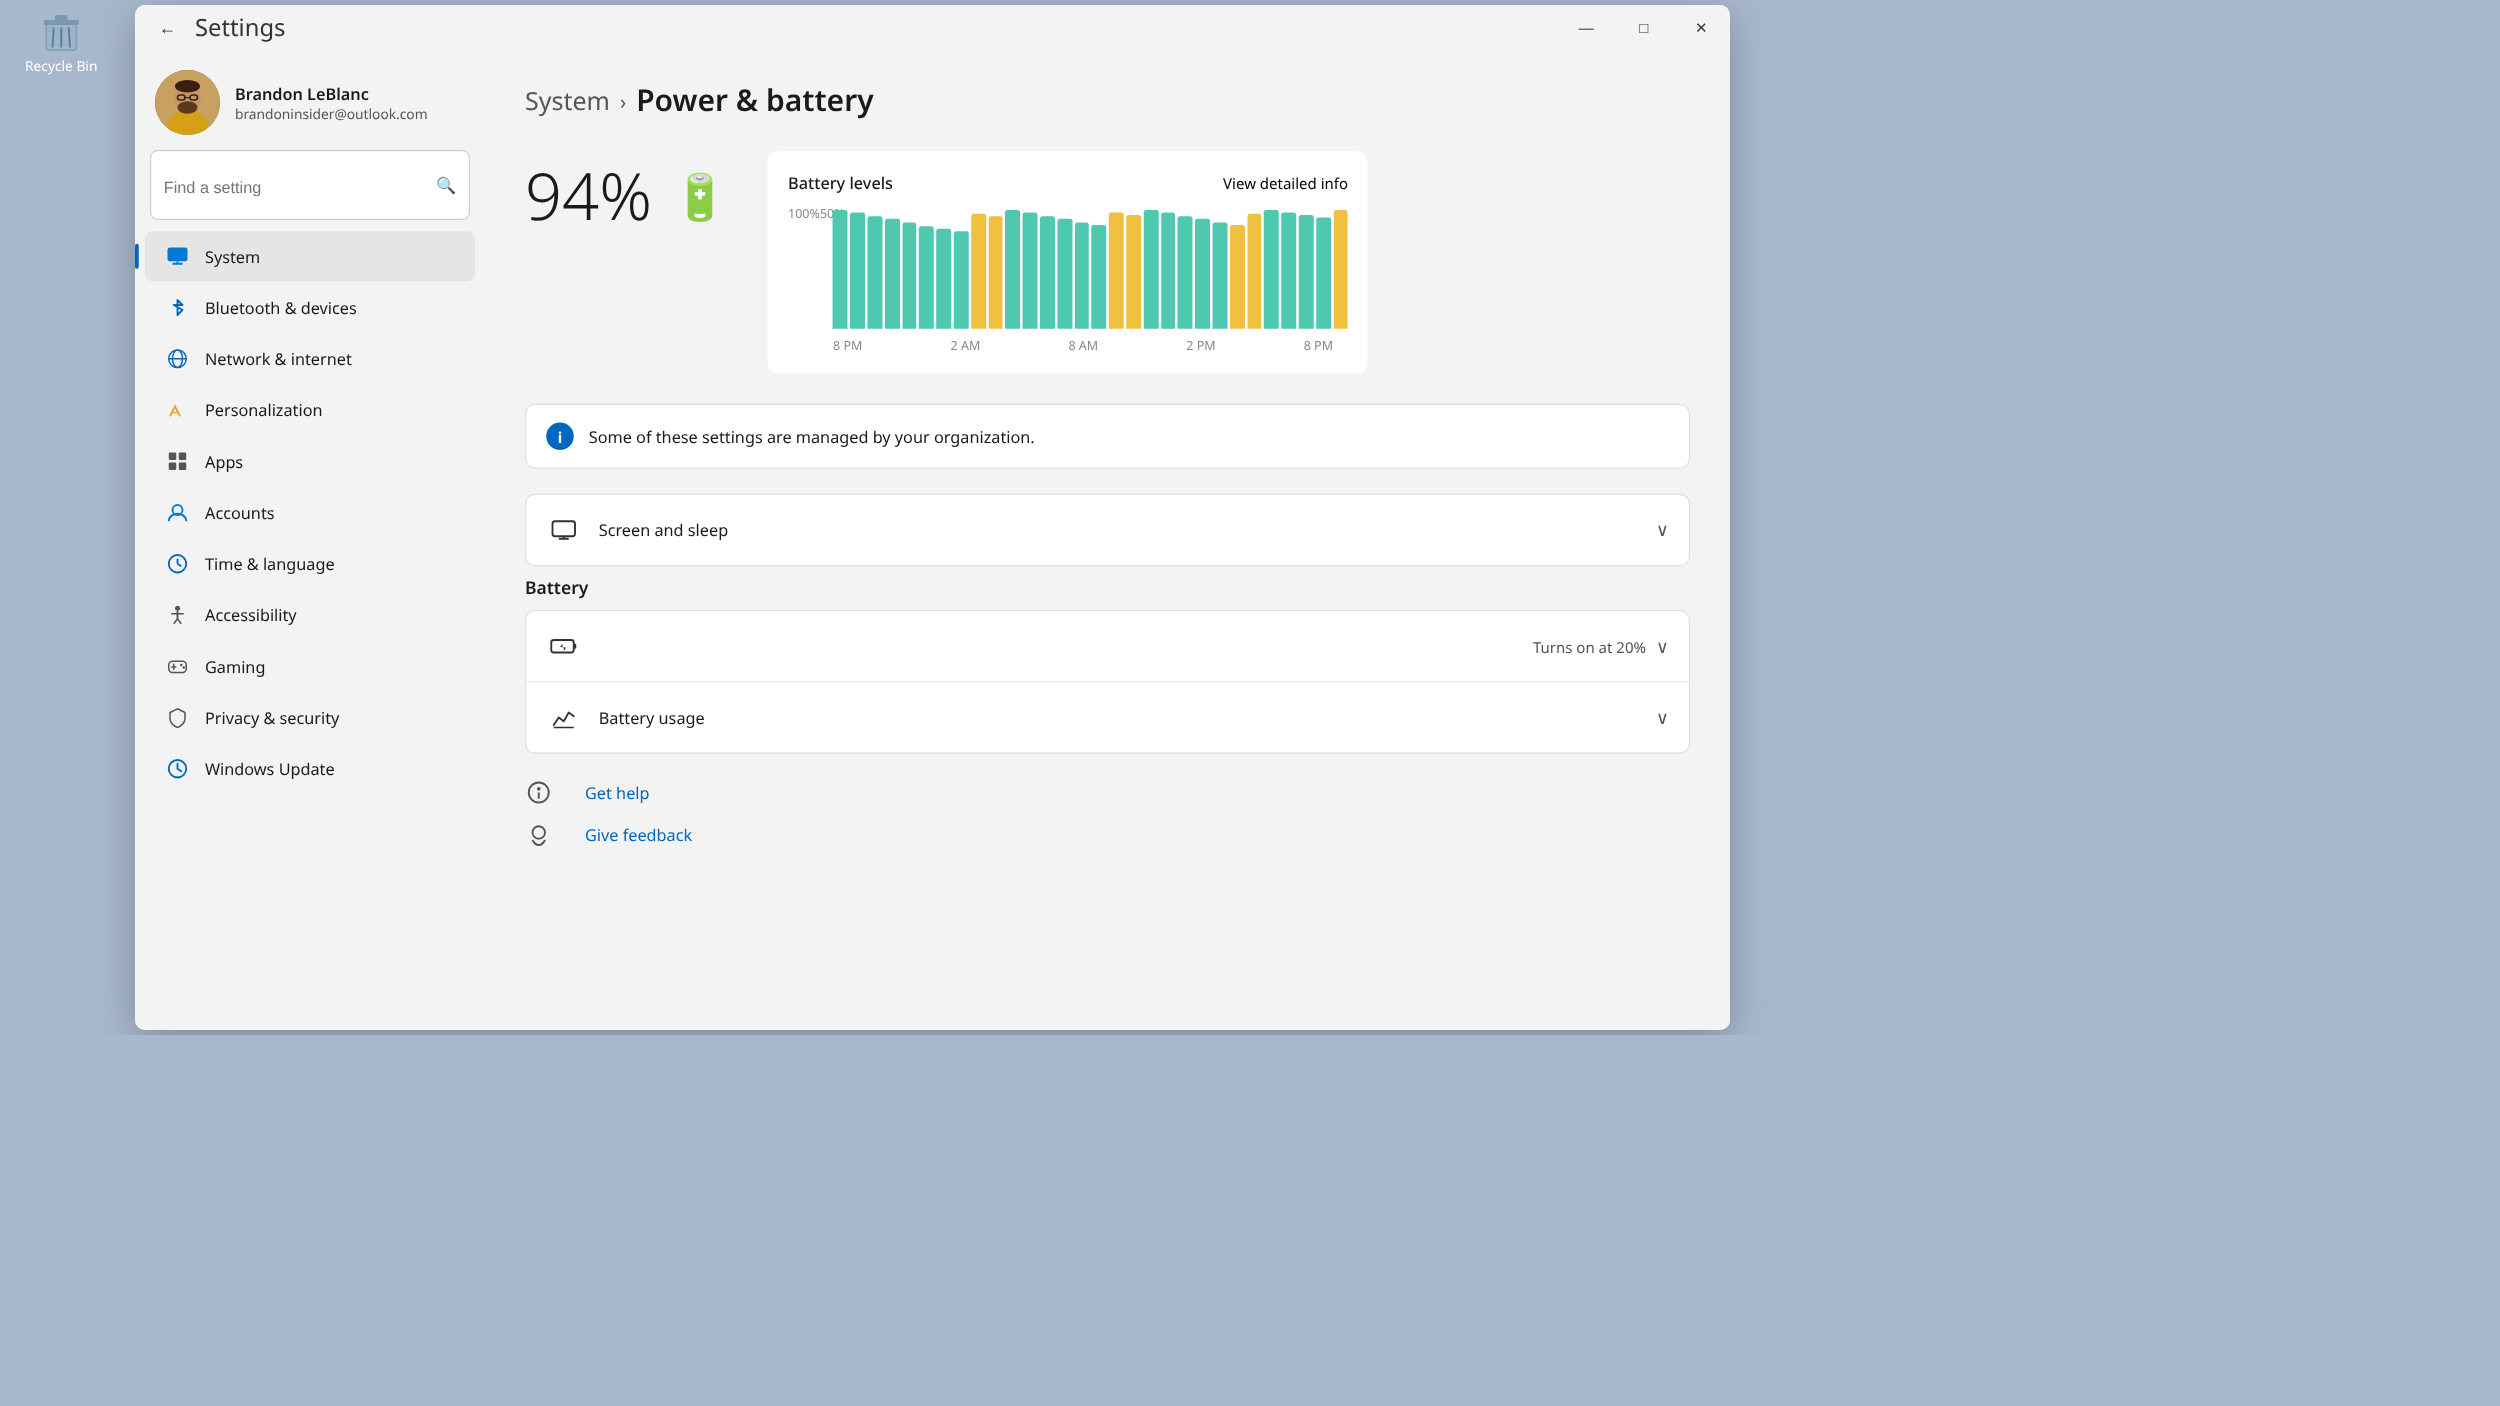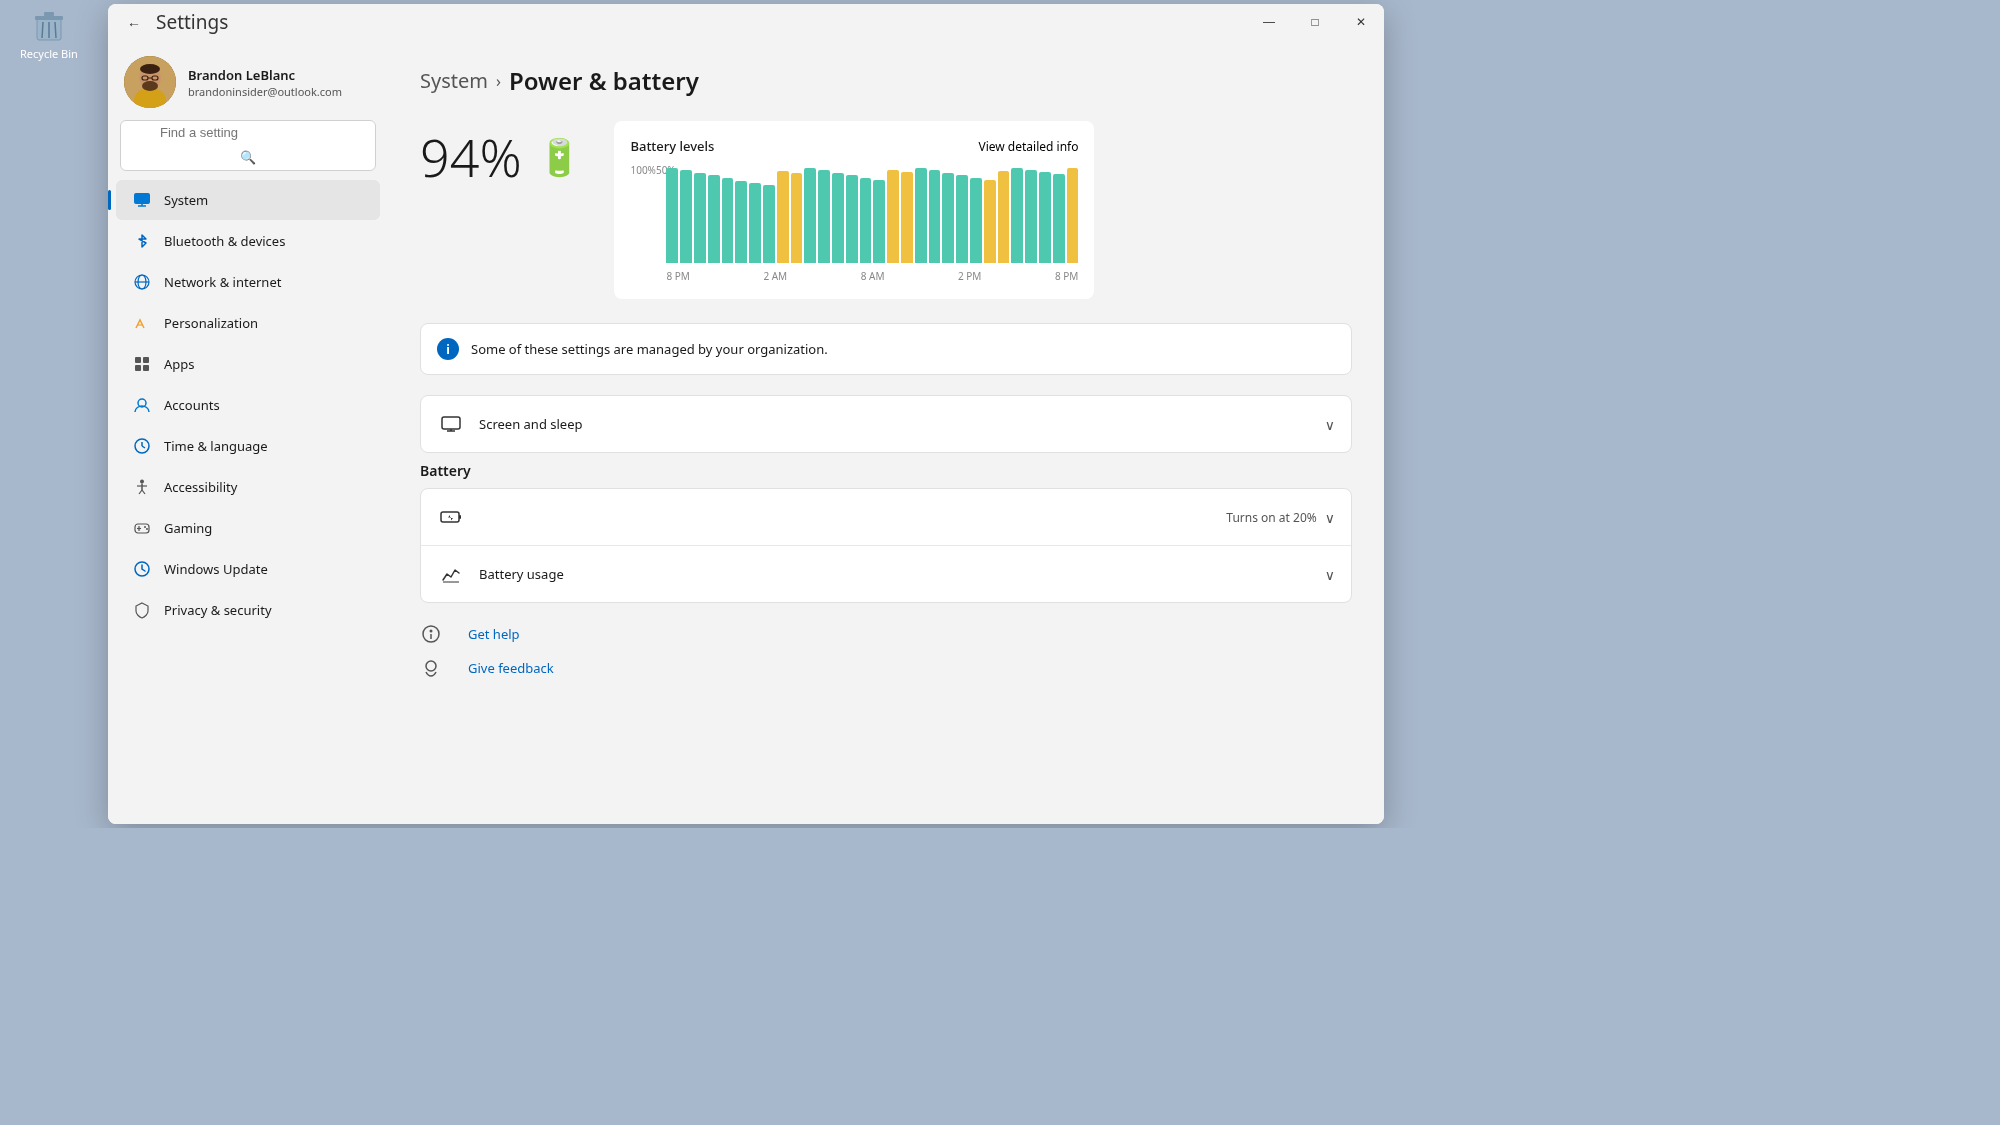--- a/index.html
+++ b/index.html
@@ -129,27 +129,26 @@
     }
     .avatar svg { width: 52px; height: 52px; }
     .profile-info { display: flex; flex-direction: column; }
     .profile-name { font-size: 13px; font-weight: 600; color: #1a1a1a; }
     .profile-email { font-size: 11px; color: #555; }
 
     
     .search-box {
       margin: 0 12px 8px 12px;
       display: flex;
-      align-items: center;
+      align-items: flex-end;
       background: white;
       border: 1px solid #d0d0d0;
       border-radius: 6px;
-      padding: 4px 10px;
+      padding: 18px 10px;
       gap: 8px;
-      flex-direction: column;
     }
     .search-box input {
       border: none;
       outline: none;
       font-size: 13px;
       flex: 1;
       background: transparent;
       color: #555;
     }
     .search-icon { color: #555; font-size: 13px; }
@@ -278,21 +277,21 @@
     }
     .bar {
       flex: 1;
       border-radius: 2px 2px 0 0;
     }
     .bar-teal { background: #4ec9b0; }
     .bar-yellow { background: #f0c040; }
     .chart-labels-x {
       position: absolute;
       left: 36px;
-      right: 0;
+      right: 12px;
       bottom: 0;
       display: flex;
       justify-content: space-between;
       font-size: 10px;
       color: #888;
     }
 
     
     .org-notice {
       display: flex;
@@ -543,33 +542,33 @@
                 <line x1="4" y1="9.5" x2="8" y2="9.5" stroke="#555" stroke-width="1.2"></line>
                 <circle cx="12" cy="8" r="1" fill="#555"></circle>
                 <circle cx="14" cy="10" r="1" fill="#555"></circle>
               </svg>
             </span>
             <span>Gaming</span>
           </div>
           <div class="nav-item">
             <span class="nav-icon">
               <svg width="18" height="18" viewBox="0 0 18 18" fill="none">
+                <path d="M9 2 L15 5 L15 10 C15 13 12 16 9 17 C6 16 3 13 3 10 L3 5 Z" stroke="#555" stroke-width="1.2" fill="none"></path>
+              </svg>
+            </span>
+            <span>Privacy &amp; security</span>
+          </div>
+          <div class="nav-item">
+            <span class="nav-icon">
+              <svg width="18" height="18" viewBox="0 0 18 18" fill="none">
                 <circle cx="9" cy="9" r="7" stroke="#0067c0" stroke-width="1.5"></circle>
                 <path d="M9 5 L9 9 L12 11" stroke="#0067c0" stroke-width="1.5" stroke-linecap="round"></path>
               </svg>
             </span>
             <span>Windows Update</span>
-          </div>
-          <div class="nav-item">
-            <span class="nav-icon">
-              <svg width="18" height="18" viewBox="0 0 18 18" fill="none">
-                <path d="M9 2 L15 5 L15 10 C15 13 12 16 9 17 C6 16 3 13 3 10 L3 5 Z" stroke="#555" stroke-width="1.2" fill="none"></path>
-              </svg>
-            </span>
-            <span>Privacy &amp; security</span>
           </div>
         </div>
     </div>
 
     <div class="main-content">
 
       <div class="breadcrumb">
         <span class="breadcrumb-system">System</span>
         <span class="breadcrumb-chevron">›</span>
         <span class="breadcrumb-current">Power &amp; battery</span>

